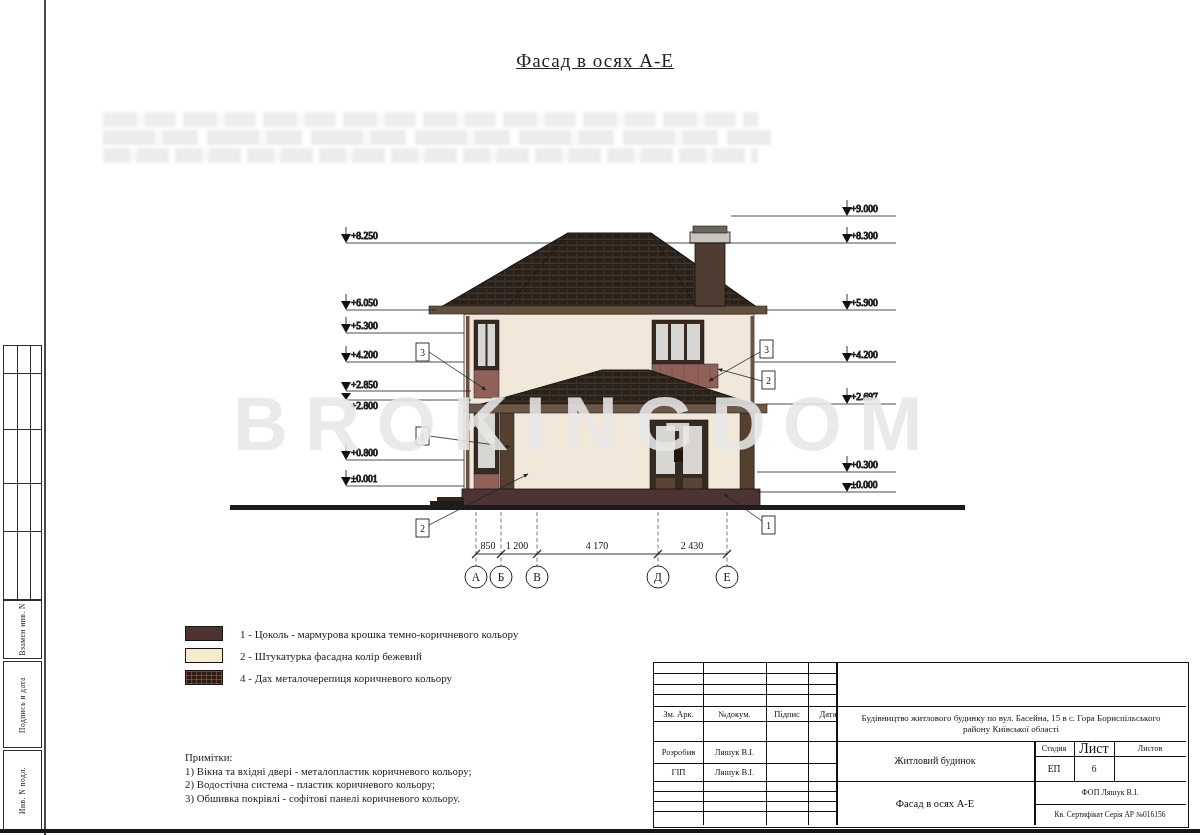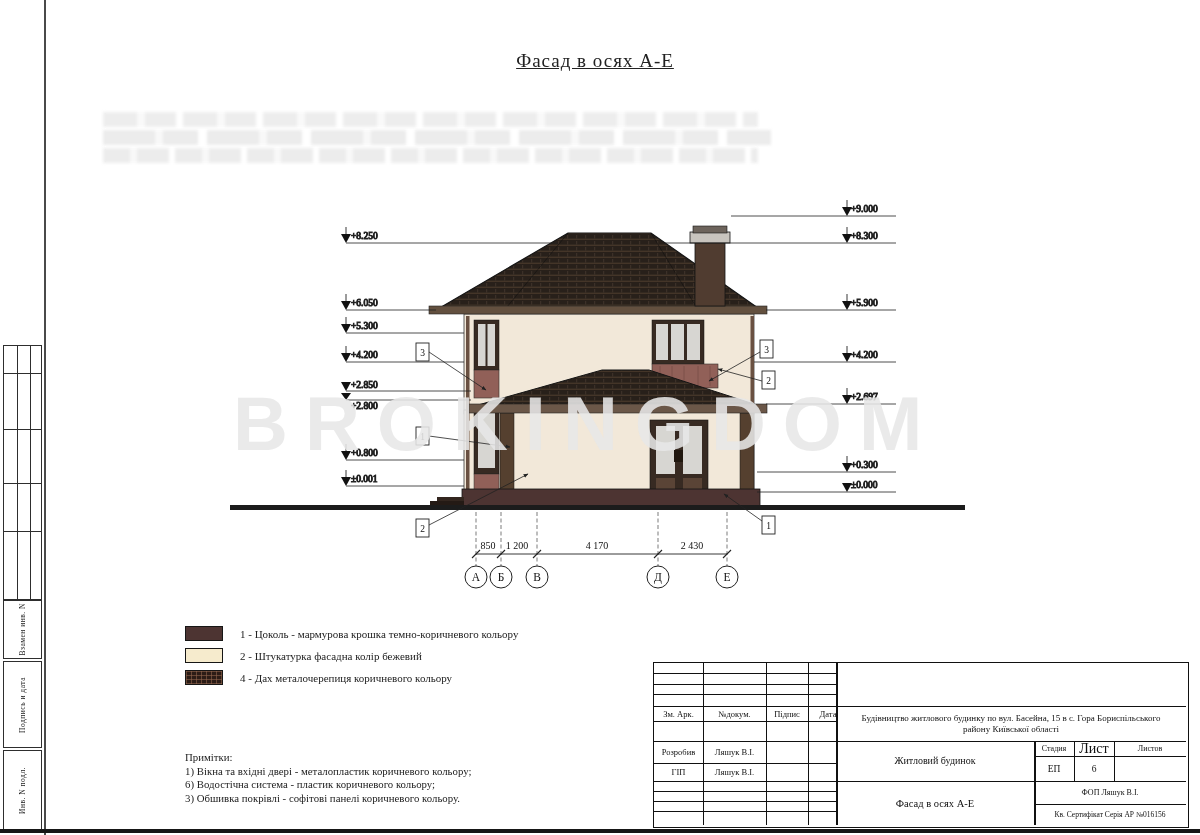--- a/index.html
+++ b/index.html
@@ -352,21 +352,21 @@
     </div>
     <div class="row">
       <div class="sw sw4"></div>
       <div class="lbl">4 - Дах металочерепиця коричневого кольору</div>
     </div>
   </div>
 
   <div class="notes">
     <div>Примітки:</div>
     <div>1) Вікна та вхідні двері - металопластик коричневого кольору;</div>
-    <div>6) Водостічна система - пластик коричневого кольору;</div>
+    <div>2) Водостічна система - пластик коричневого кольору;</div>
     <div>3) Обшивка покрівлі - софітові панелі коричневого кольору.</div>
   </div>
 
   <div class="tblock">
 
     <div class="v" style="left:49px;top:0;width:1px;height:162px"></div>
     <div class="v" style="left:112px;top:0;width:1px;height:162px"></div>
     <div class="v" style="left:154px;top:0;width:1px;height:162px"></div>
     <div class="v" style="left:182px;top:0;width:1.6px;height:162px"></div>
     <div class="v" style="left:380px;top:78px;width:1.6px;height:84px"></div>

